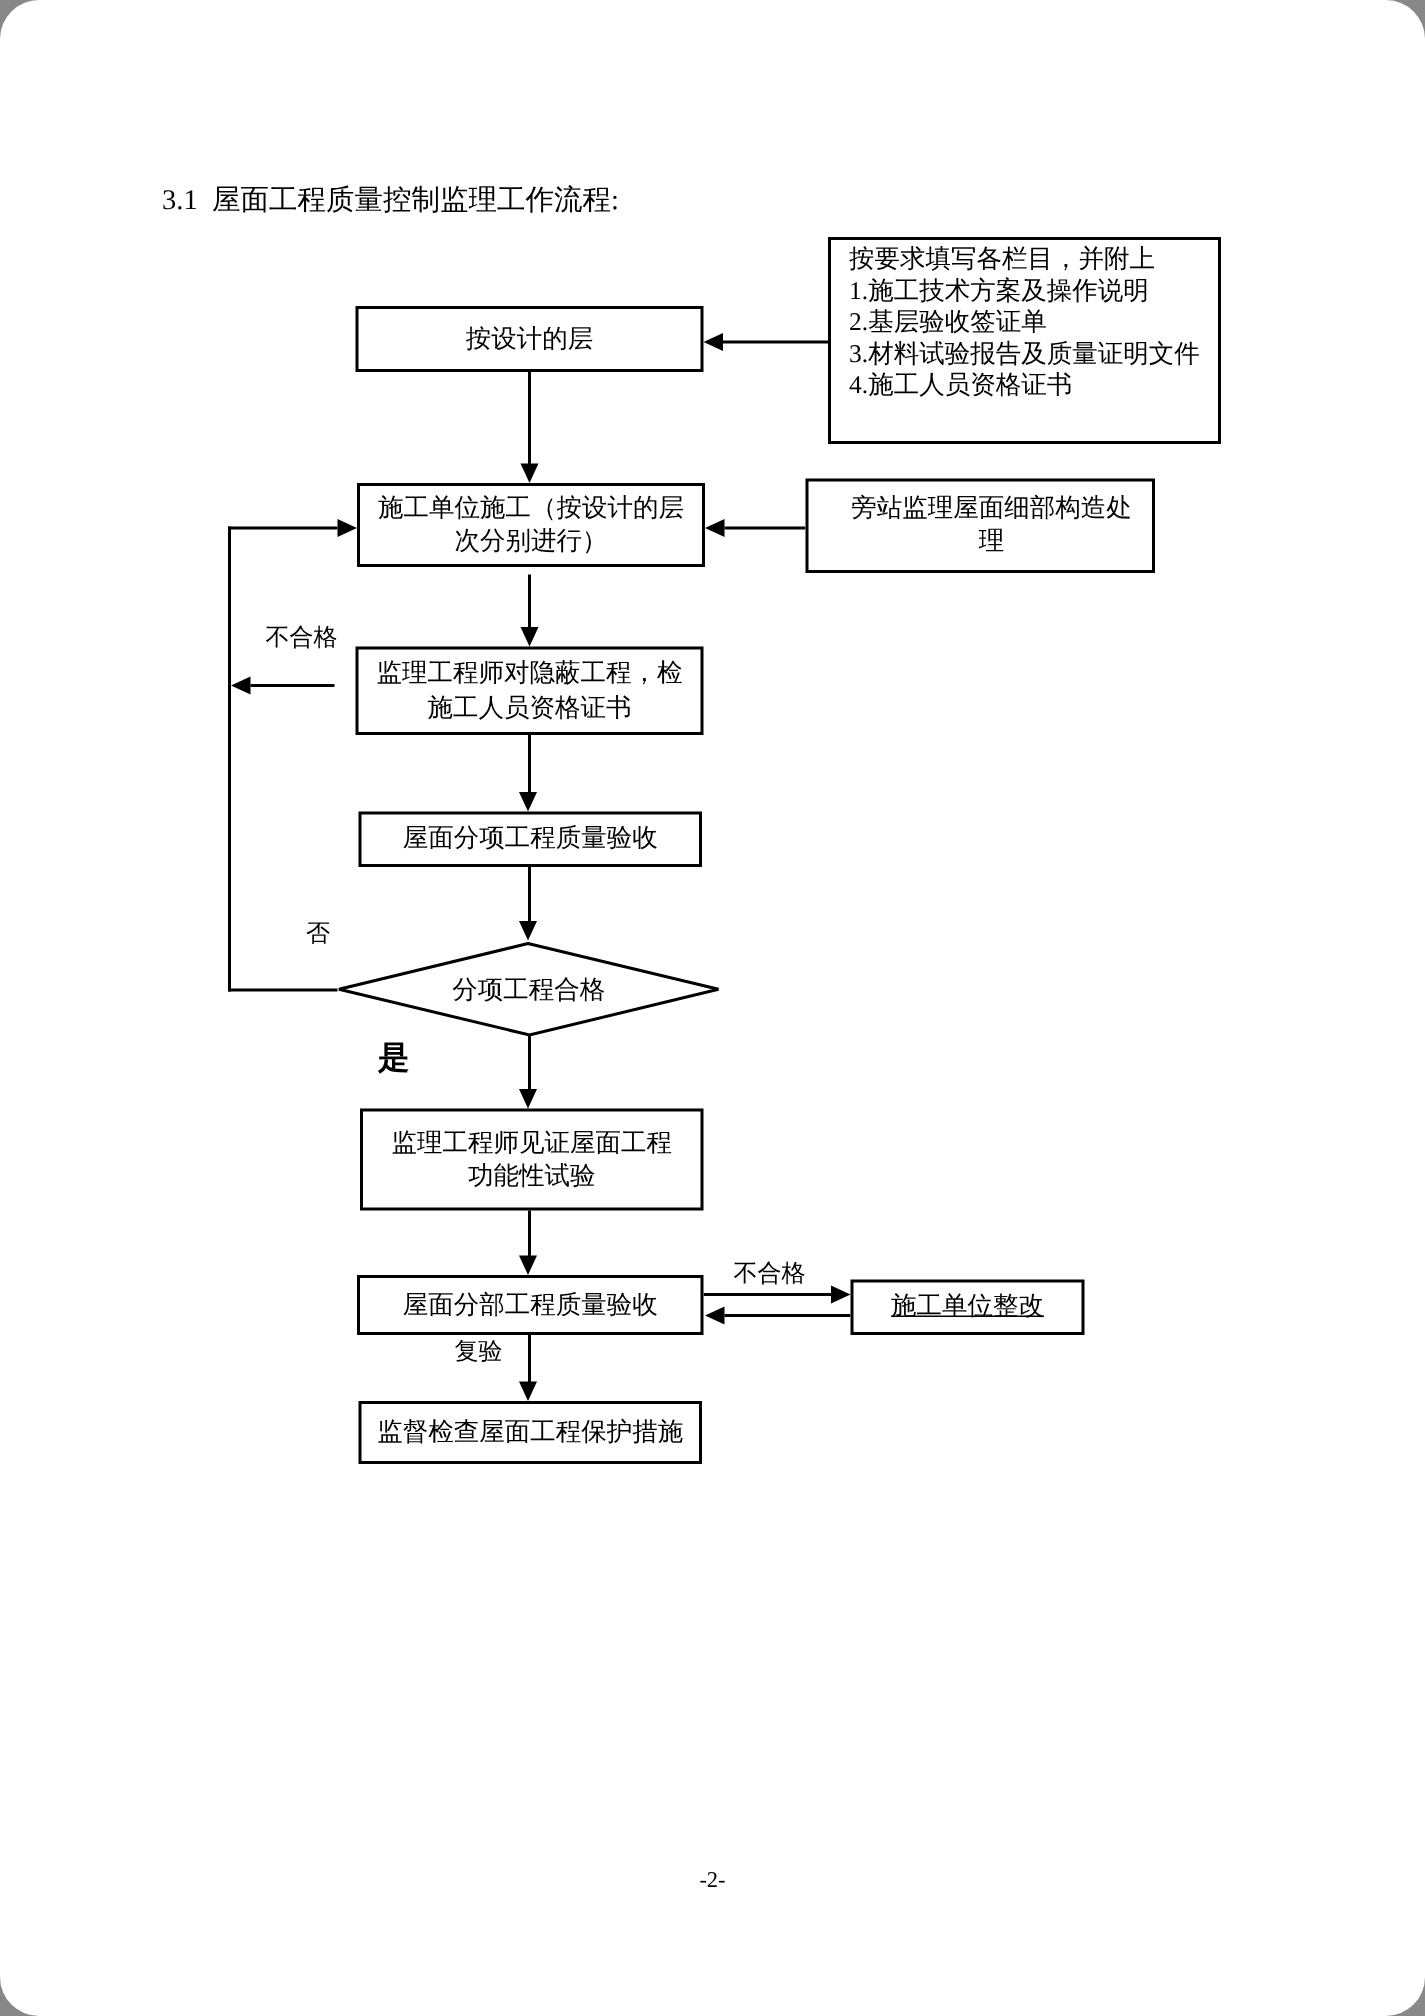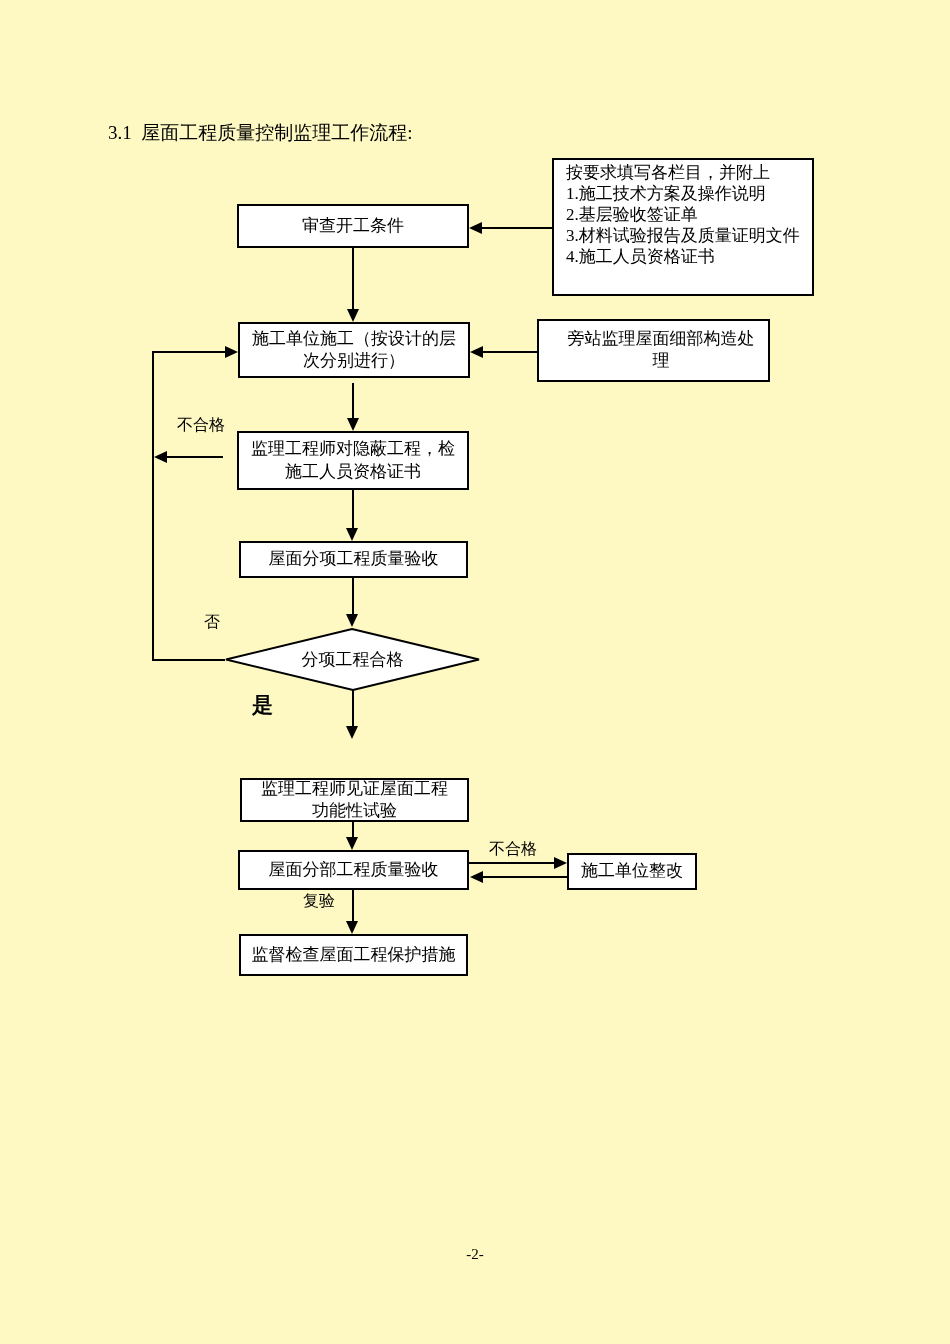--- a/index.html
+++ b/index.html
@@ -1,24 +1,25 @@
 <!DOCTYPE html>
 <html><head>
 <meta charset="utf-8">
 <style>
   * { margin:0; padding:0; box-sizing:border-box; }
   html,body { background:#888; }
   .page {
     position:relative;
     width:950px; height:1344px;
-    background:#fef9c3;
+    background:#ffffff;
     font-family:"Liberation Serif","DejaVu Serif",serif;
     color:#000;
     overflow:hidden;
     margin:0 auto;
+    border-radius:26px;
   }
   .title {
     position:absolute; left:108px; top:120px;
     font-size:19px; white-space:pre;
   }
   .box {
     position:absolute;
     border:2px solid #000;
     background:#fff;
     display:flex; align-items:center; justify-content:center;
@@ -96,21 +97,21 @@
 
   <div class="hline" style="left:469px; top:862px; width:85px;"></div>
   <div class="ah ah-right" style="left:554px; top:857px;"></div>
   <div class="hline" style="left:483px; top:876px; width:84px;"></div>
   <div class="ah ah-left" style="left:470px; top:871px;"></div>
 
   <div class="vline" style="left:352px; top:890px; height:32px;"></div>
   <div class="ah ah-down" style="left:346px; top:921px;"></div>
 
   <div class="box" style="left:237px; top:204px; width:232px; height:44px;">
-    <span>审查开工条件</span>
+    <span>按设计的层</span>
   </div>
 
   <div class="note-box" style="left:552px; top:158px; width:262px; height:138px;">
     <div>按要求填写各栏目，并附上</div>
     <div>1.施工技术方案及操作说明</div>
     <div>2.基层验收签证单</div>
     <div>3.材料试验报告及质量证明文件</div>
     <div>4.施工人员资格证书</div>
   </div>
 
@@ -132,30 +133,30 @@
     <span>屋面分项工程质量验收</span>
   </div>
 
   <svg class="diamond-wrap" viewBox="0 0 256 63">
     <polygon points="127,1 254,31.5 128,62 1,31.5" fill="#ffffff" stroke="#000000" stroke-width="2"></polygon>
   </svg>
   <div class="diamond-label">
     <span>分项工程合格</span>
   </div>
 
-  <div class="box" style="left:240px; top:739px; width:229px; height:44px;margin-top:39px;">
+  <div class="box" style="left:240px; top:739px; width:229px; height:68px;">
     <span>监理工程师见证屋面工程
 功能性试验</span>
   </div>
 
   <div class="box" style="left:238px; top:850px; width:231px; height:40px;">
     <span>屋面分部工程质量验收</span>
   </div>
 
-  <div class="box" style="left:567px; top:853px; width:130px; height:37px;">
+  <div class="box" style="left:567px; top:853px; width:156px; height:37px;text-decoration:underline;">
     <span>施工单位整改</span>
   </div>
 
   <div class="box" style="left:239px; top:934px; width:229px; height:42px;">
     <span>监督检查屋面工程保护措施</span>
   </div>
 
   <div class="lbl" style="left:177px; top:415px;">不合格</div>
   <div class="lbl" style="left:204px; top:612px;">否</div>
   <div class="lbl bold" style="left:252px; top:691px;">是</div>

